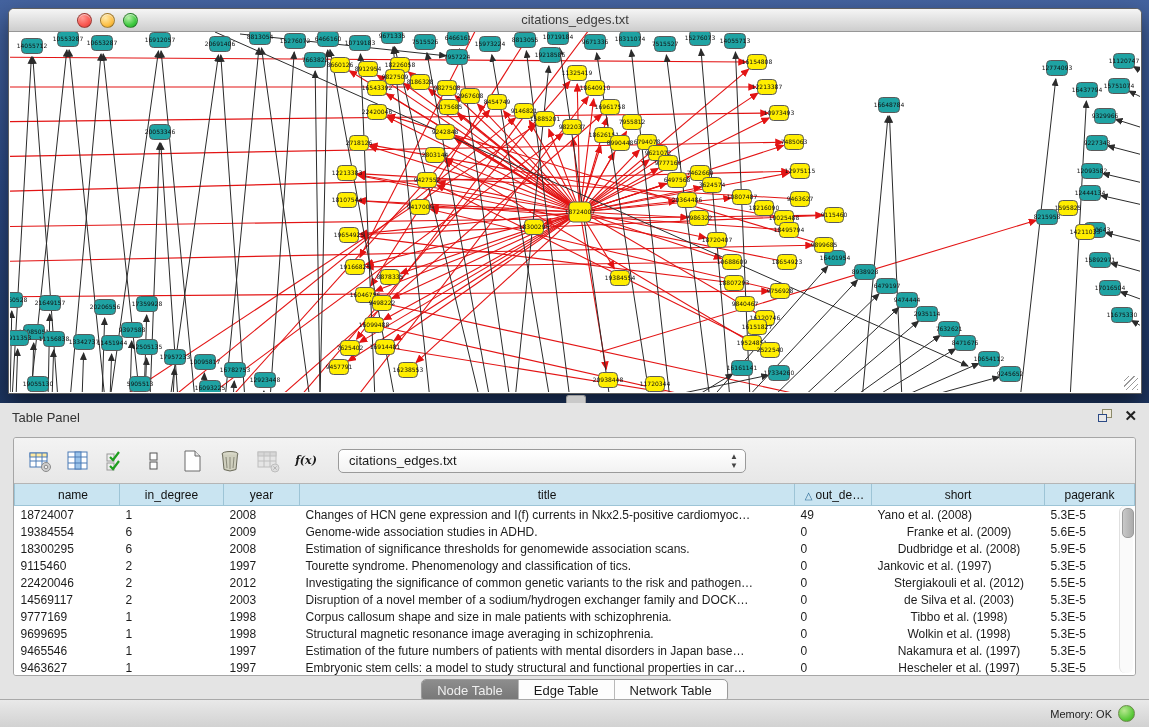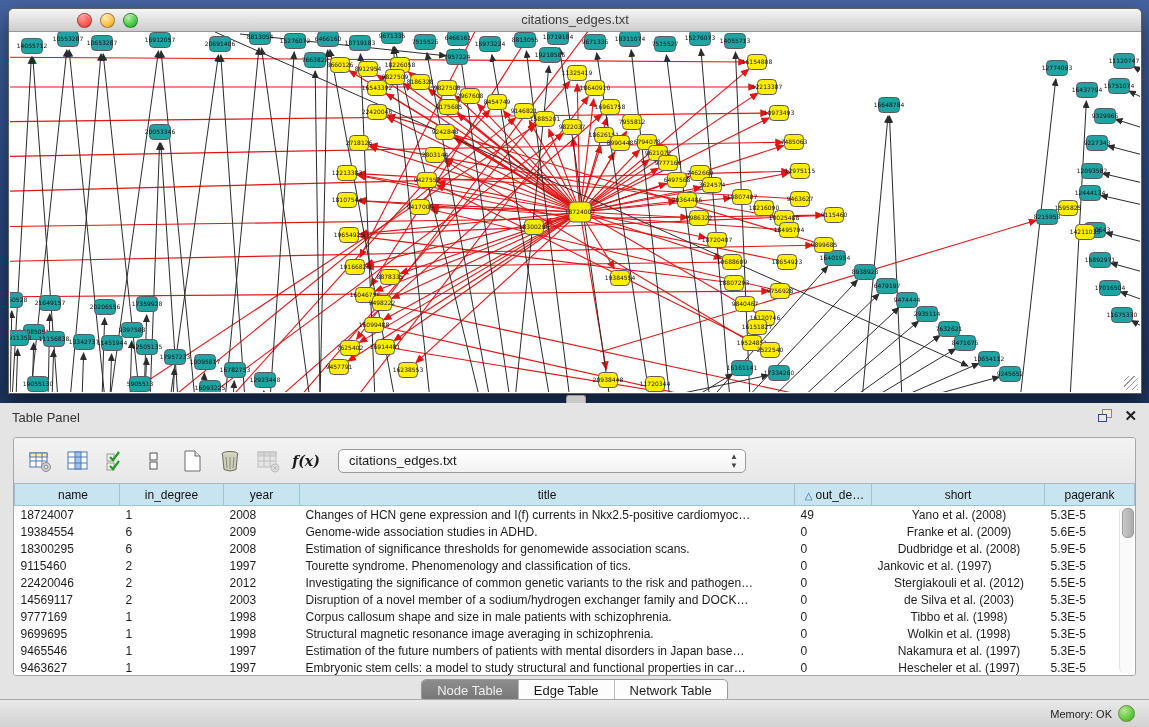--- a/index.html
+++ b/index.html
@@ -36,21 +36,21 @@
   .float-icon{width:14px;height:13px;position:relative;}
   .float-icon .sq1{position:absolute;left:4px;top:0;width:8px;height:7px;border:1px solid #8c8a6a;background:#efeadc;}
   .float-icon .sq2{position:absolute;left:0;top:5px;width:7px;height:6px;border:1px solid #2c4a85;background:#e8e8e8;}
   .close-x{font-size:15px;font-weight:bold;color:#222;line-height:13px;}
 
   .content-box{position:absolute;left:13px;top:34px;width:1121px;height:237px;
                border:1px solid #a6a6a6;border-radius:3px;background:#efefef;overflow:hidden;}
   .toolbar{position:absolute;left:0;top:0;right:0;height:45px;display:flex;align-items:center;
            padding-left:14px;gap:14px;background:linear-gradient(#f3f3f3,#e7e7e7);}
   .tb-icon{width:24px;height:24px;display:flex;align-items:center;justify-content:center;}
-  .fx{font-family:"DejaVu Serif",serif;font-style:italic;font-weight:bold;font-size:14px;color:#1a1a1a;}
+  .fx{font-family:"DejaVu Serif",serif;font-style:italic;font-weight:bold;font-size:11px;color:#1a1a1a;}
   .net-select{margin-left:6px;width:390px;height:22px;border:1px solid #9a9a9a;border-radius:5px;
               background:linear-gradient(#fff,#f2f2f2);display:flex;align-items:center;
               padding:0 6px 0 10px;font-size:13px;color:#1a1a1a;position:relative;}
   .net-select .arrows{position:absolute;right:7px;top:2px;font-size:8px;color:#444;line-height:9px;text-align:center;}
 
   .grid-wrap{position:absolute;left:0;top:45px;right:0;bottom:0;background:#fff;border-top:1px solid #b5b5b5;}
   table.grid{border-collapse:collapse;table-layout:fixed;width:1099px;font-size:12px;color:#1c1c1c;}
   table.grid th{background:#c9e4f1;border:1px solid #9dc4d6;border-top:none;height:19px;
                 font-weight:normal;font-size:12px;color:#111;overflow:hidden;white-space:nowrap;}
   table.grid td{height:17px;padding:0 4px 0 6px;overflow:hidden;white-space:nowrap;
@@ -930,21 +930,21 @@
               <th style="width: 87px;">pagerank</th>
             </tr>
           </thead>
         <tbody id="grid-body">
             <tr>
               <td style="text-align: left;">18724007</td>
               <td style="text-align: left;">1</td>
               <td style="text-align: left;">2008</td>
               <td style="text-align: left;">Changes of HCN gene expression and I(f) currents in Nkx2.5-positive cardiomyoc…</td>
               <td style="text-align: left;">49</td>
-              <td style="text-align: center;">Yano et al. (2008)</td>
+              <td style="text-align: left;">Yano et al. (2008)</td>
               <td style="text-align: left;">5.3E-5</td>
             </tr>
             <tr>
               <td style="text-align: left;">19384554</td>
               <td style="text-align: left;">6</td>
               <td style="text-align: left;">2009</td>
               <td style="text-align: left;">Genome-wide association studies in ADHD.</td>
               <td style="text-align: left;">0</td>
               <td style="text-align: center;">Franke et al. (2009)</td>
               <td style="text-align: left;">5.6E-5</td>

